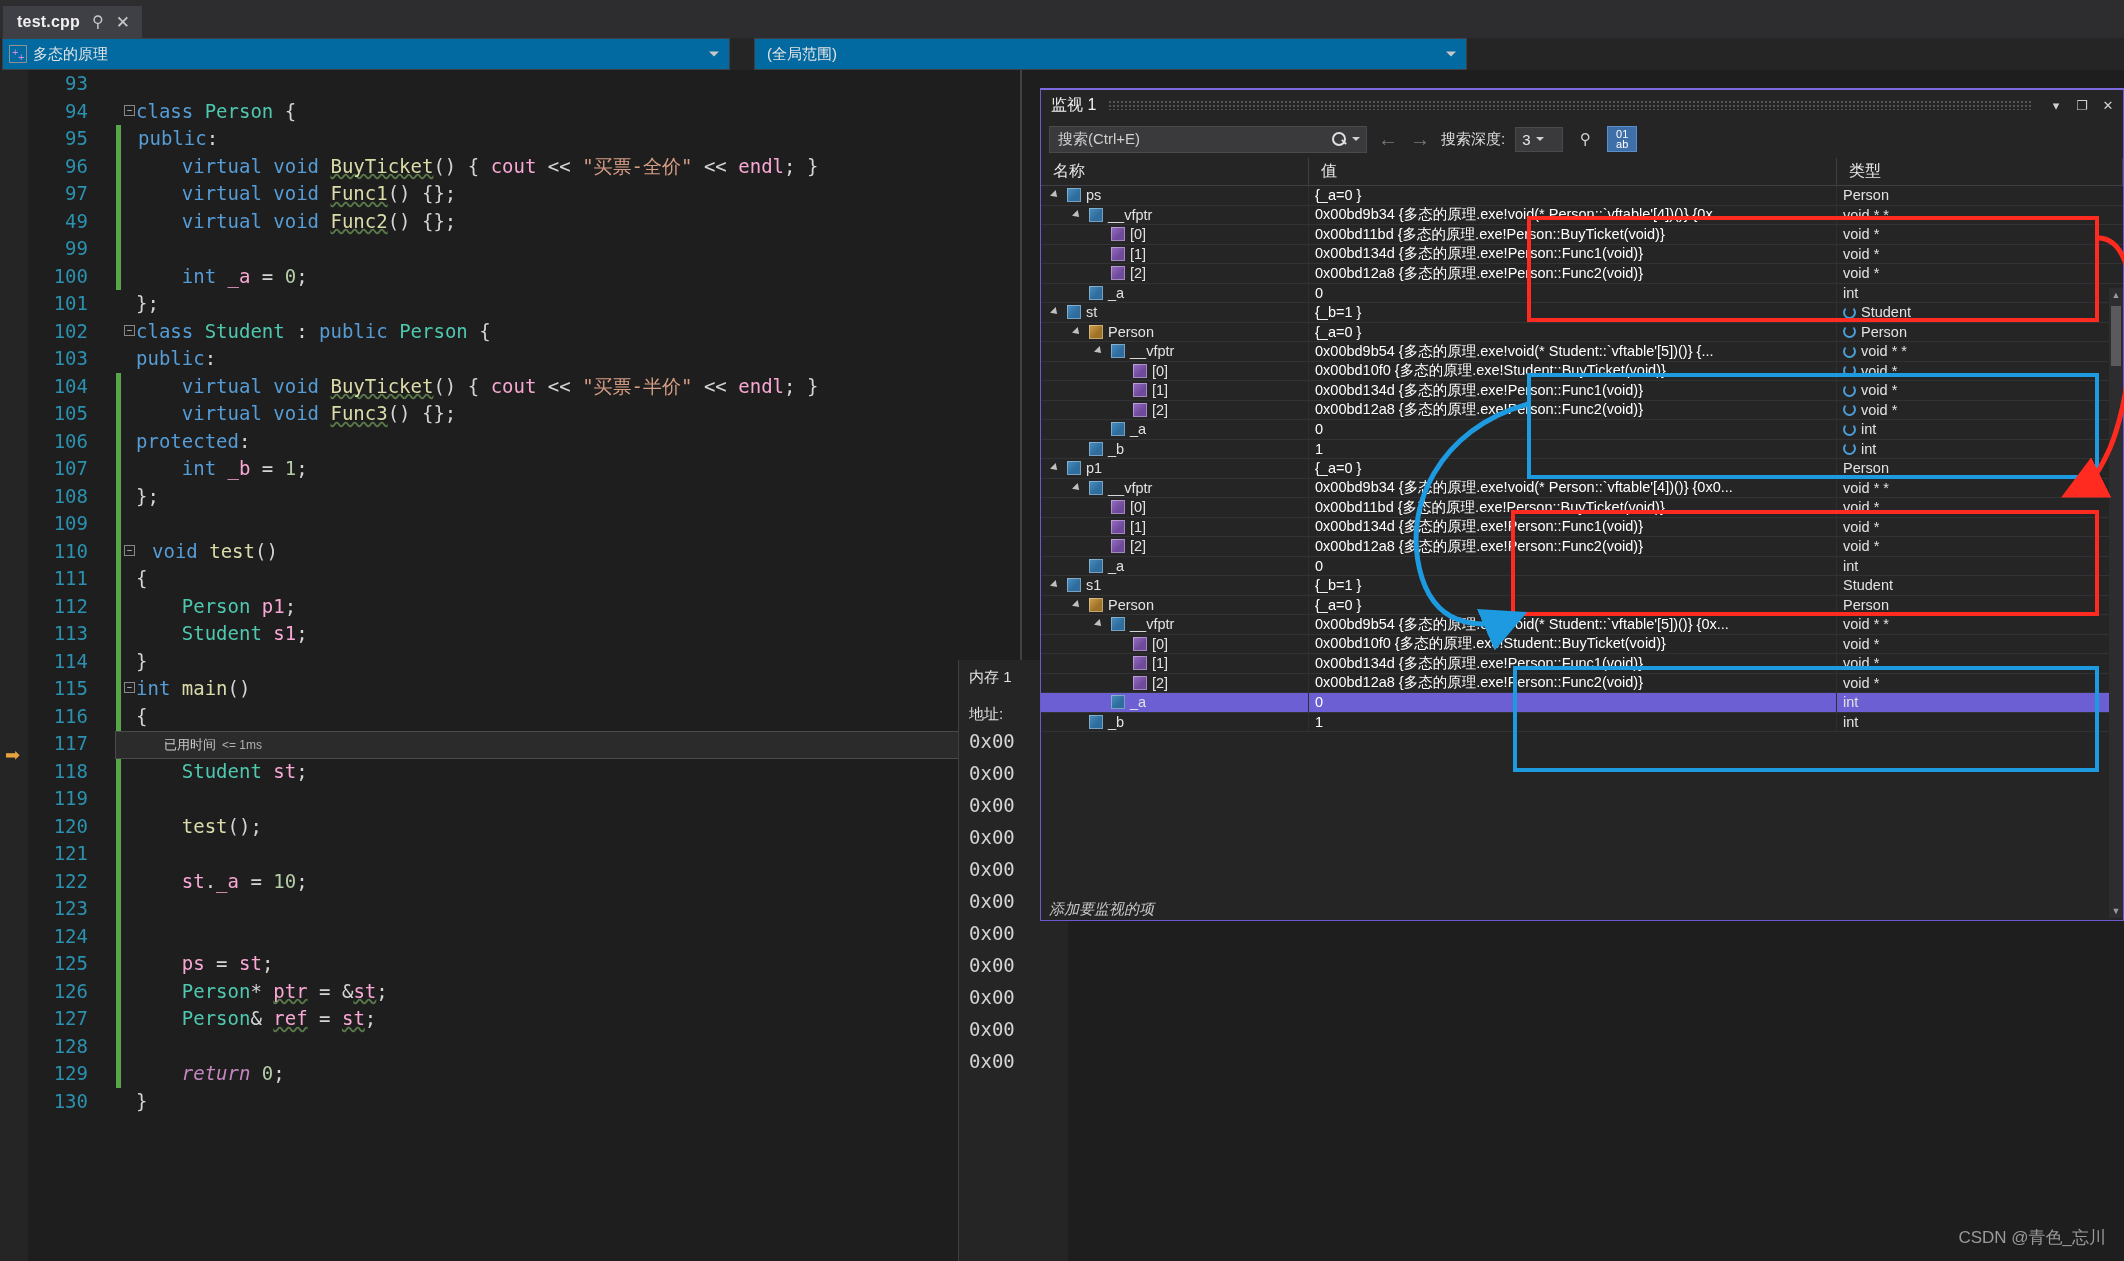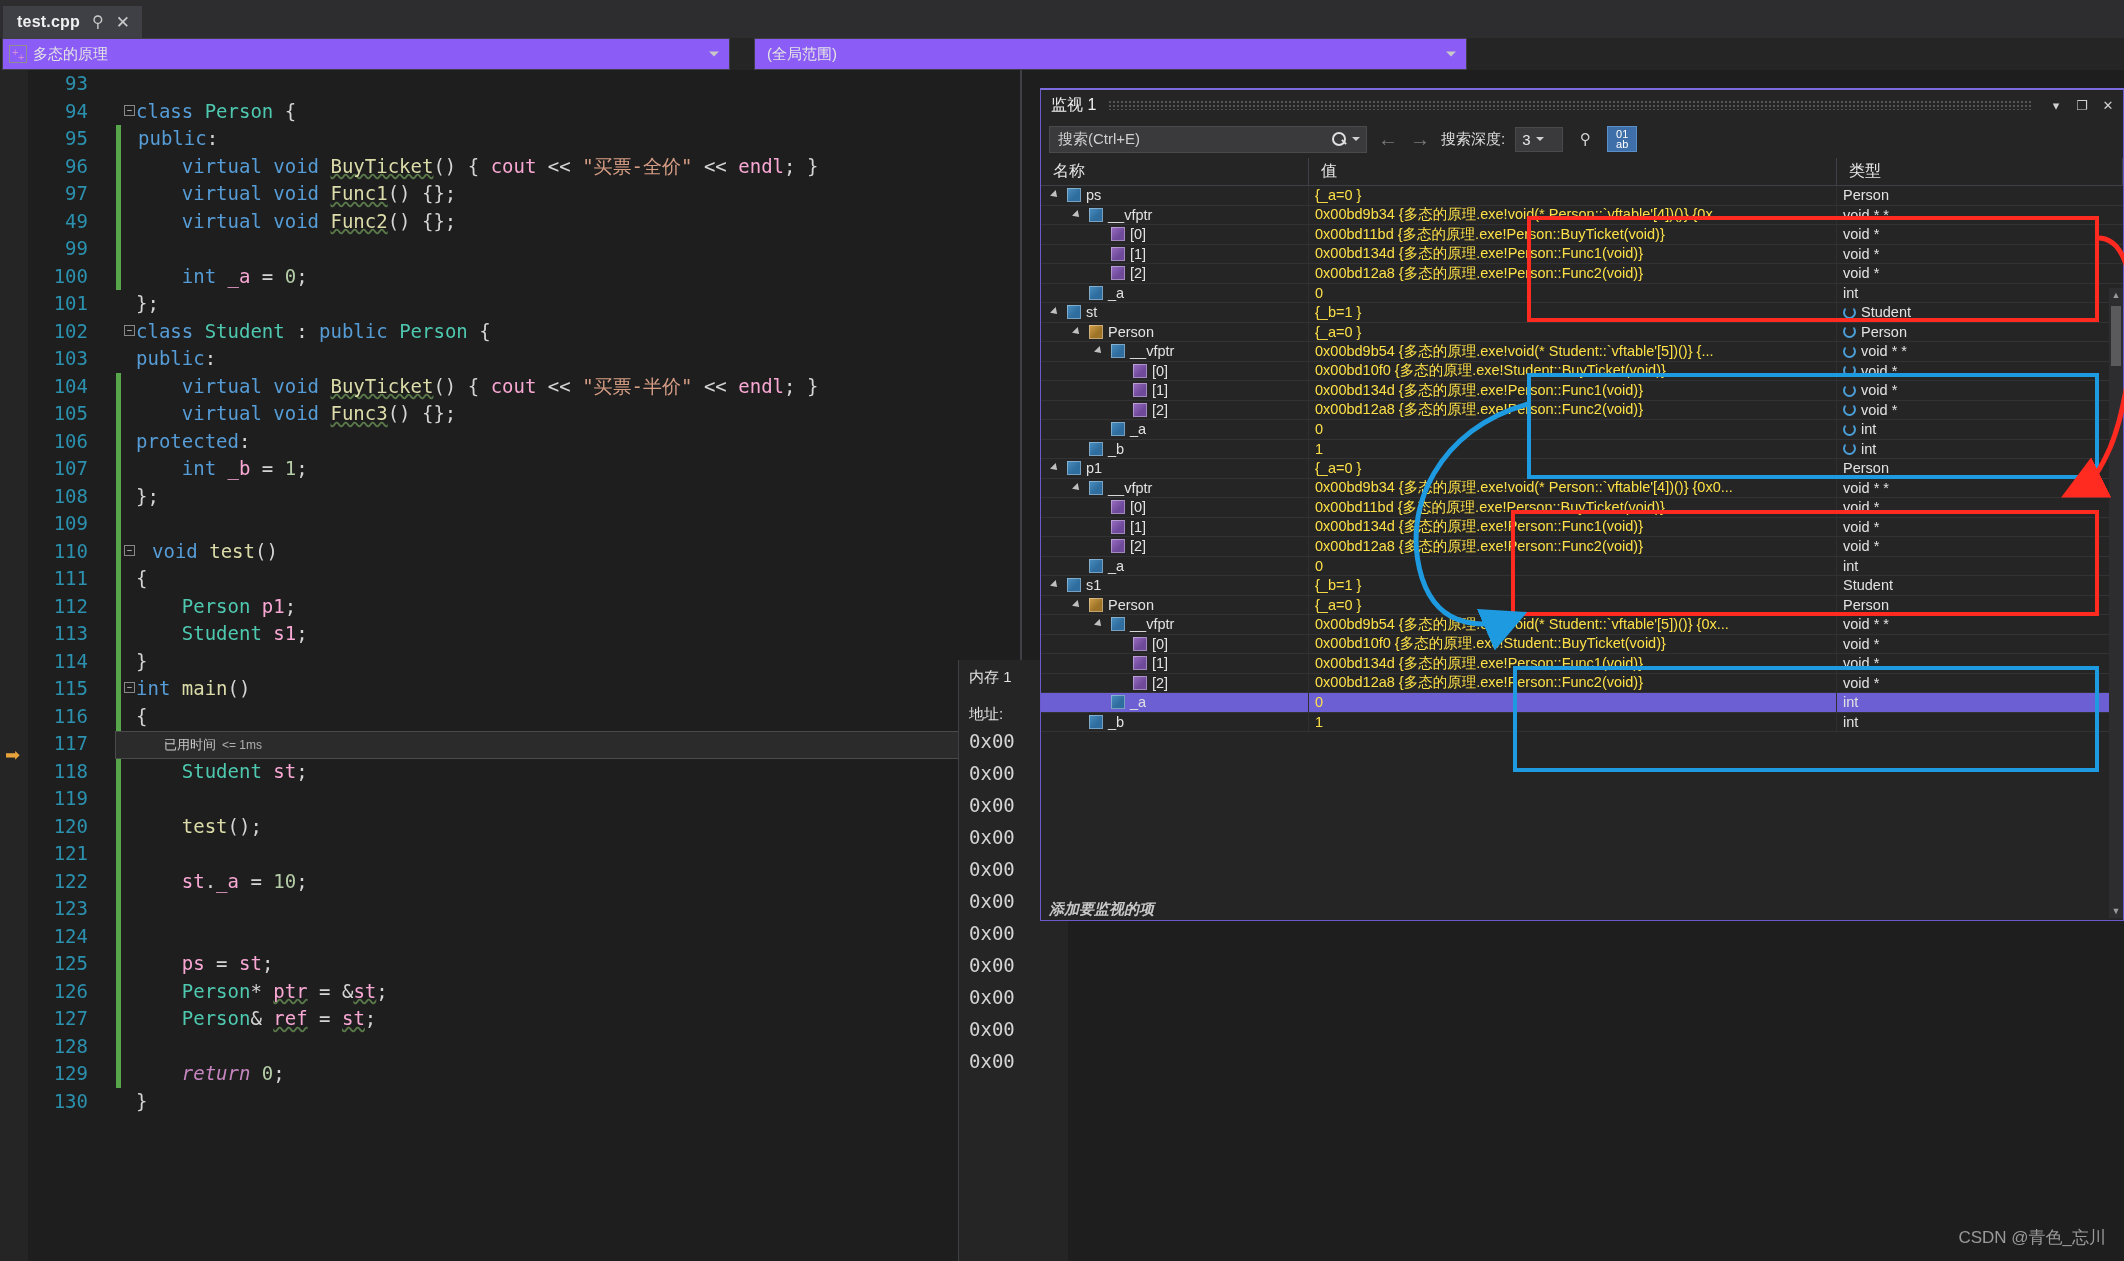--- a/index.html
+++ b/index.html
@@ -10,21 +10,21 @@
   #tabstrip { position:absolute; left:0; top:0; width:2124px; height:38px; background:#2d2d30; }
   #tab-file { position:absolute; left:3px; top:6px; height:32px; padding:0 12px 0 14px;
               background:#3f3f46; display:flex; align-items:center; gap:12px; }
   #tab-file .tname { font-size:16px; font-weight:bold; color:#f0f0f0; letter-spacing:.2px; }
   #tab-file .pin, #tab-file .clo { font-size:16px; color:#c9c9c9; line-height:1; }
   #tab-file .clo { font-size:17px; }
 
   
   #navbar { position:absolute; left:0; top:38px; width:2124px; height:32px; background:#252526;
             display:flex; align-items:stretch; }
-  .navcombo { height:32px; background:#8b5cf6; border:1px solid #3f3f46; display:flex; align-items:center;
+  .navcombo { height:32px; background:#0369a1; border:1px solid #3f3f46; display:flex; align-items:center;
               position:relative; color:#e4e4e4; font-size:15px; }
   #nav-left { margin-left:2px; width:728px; padding-left:6px; }
   #nav-right { margin-left:24px; width:713px; padding-left:12px; }
   .cppicon { width:18px; height:18px; border:1px solid #8f8f8f; margin-right:6px; position:relative;
              display:inline-block; flex:0 0 auto; }
   .cppicon::before, .cppicon::after { content:"+"; position:absolute; color:#d68cd6; font-size:11px;
              line-height:8px; }
   .cppicon::before { left:2px; top:2px; }
   .cppicon::after { left:8px; top:7px; }
   .caret-dn { position:absolute; right:10px; top:50%; transform:translateY(-50%);
@@ -107,42 +107,42 @@
   #wthead div { font-size:16px; color:#e8e8e8; padding-left:12px; display:flex; align-items:center;
                 border-right:1px solid #3f3f46; }
   .col-name { width:268px; }
   .col-val  { width:528px; }
   .col-type { flex:1; }
 
   .wrow { display:flex; height:19.5px; border-bottom:1px solid #323234; position:relative; }
   .wrow.sel { background:#6c5fd4; }
   .c-name { width:268px; display:flex; align-items:center; font-size:14.5px; color:#e2e2e2;
             border-right:1px solid #2f2f31; overflow:hidden; white-space:nowrap; }
-  .c-val  { width:528px; display:flex; align-items:center; font-size:14.5px; color:#fde047;
+  .c-val  { width:528px; display:flex; align-items:center; font-size:14.5px; color:#ffffff;
             padding-left:6px; border-right:1px solid #2f2f31; overflow:hidden; white-space:nowrap; }
   .c-type { flex:1; display:flex; align-items:center; font-size:14.5px; color:#e2e2e2;
             padding-left:6px; overflow:hidden; white-space:nowrap; gap:5px; }
   .exp { width:12px; height:12px; flex:0 0 auto; position:relative; }
   .exp.open::before { content:""; position:absolute; left:1px; top:2px;
     width:0;height:0;border-left:6px solid #c0c0c0;border-top:4px solid transparent;
     border-bottom:4px solid transparent; transform:rotate(45deg); transform-origin:center; }
   .cube { width:14px; height:14px; flex:0 0 auto; margin-right:5px; position:relative; }
   .cube.blue  { background:linear-gradient(135deg,#4a8fc0 0%,#2e6d9e 60%); }
   .cube.purple{ background:linear-gradient(135deg,#9b6fc4 0%,#6f4a9b 60%); }
   .cube.orange{ background:linear-gradient(135deg,#d2a04a 0%,#9e7327 60%); }
   .cube::after { content:""; position:absolute; inset:0; border:1px solid rgba(255,255,255,.35); }
   .refresh { width:13px;height:13px; border:2px solid #4a9fd8; border-radius:50%;
              border-top-color:transparent; flex:0 0 auto; }
 
   
   .annbox { position:absolute; pointer-events:none; }
   .redbox  { border:4px solid #ff2a20; }
   .bluebox { border:4px solid #1e9ae0; }
   #addwatch { position:absolute; left:8px; bottom:0px; font-size:15px; color:#c8c8c8;
-              font-style:italic; height:22px; display:flex; align-items:center;font-weight:bold; }
+              font-style:italic; height:22px; display:flex; align-items:center; }
 
   #scrollv { position:absolute; right:0; top:130px; width:14px; bottom:2px; background:#2d2d30; }
   #scrollv .thumb { position:absolute; top:0; left:2px; width:10px; height:60px; background:#5a5a5c; }
   .sbarrow { position:absolute; left:0; width:14px; height:14px; color:#9a9a9a; font-size:9px;
              display:flex;align-items:center;justify-content:center; }
 
   #watermark { position:absolute; right:18px; bottom:12px; font-size:17px; color:#9a9a9a; }
   #vert-split { position:absolute; left:1020px; top:70px; width:2px; height:1191px; background:#3f3f46; }
 </style>
 </head>

